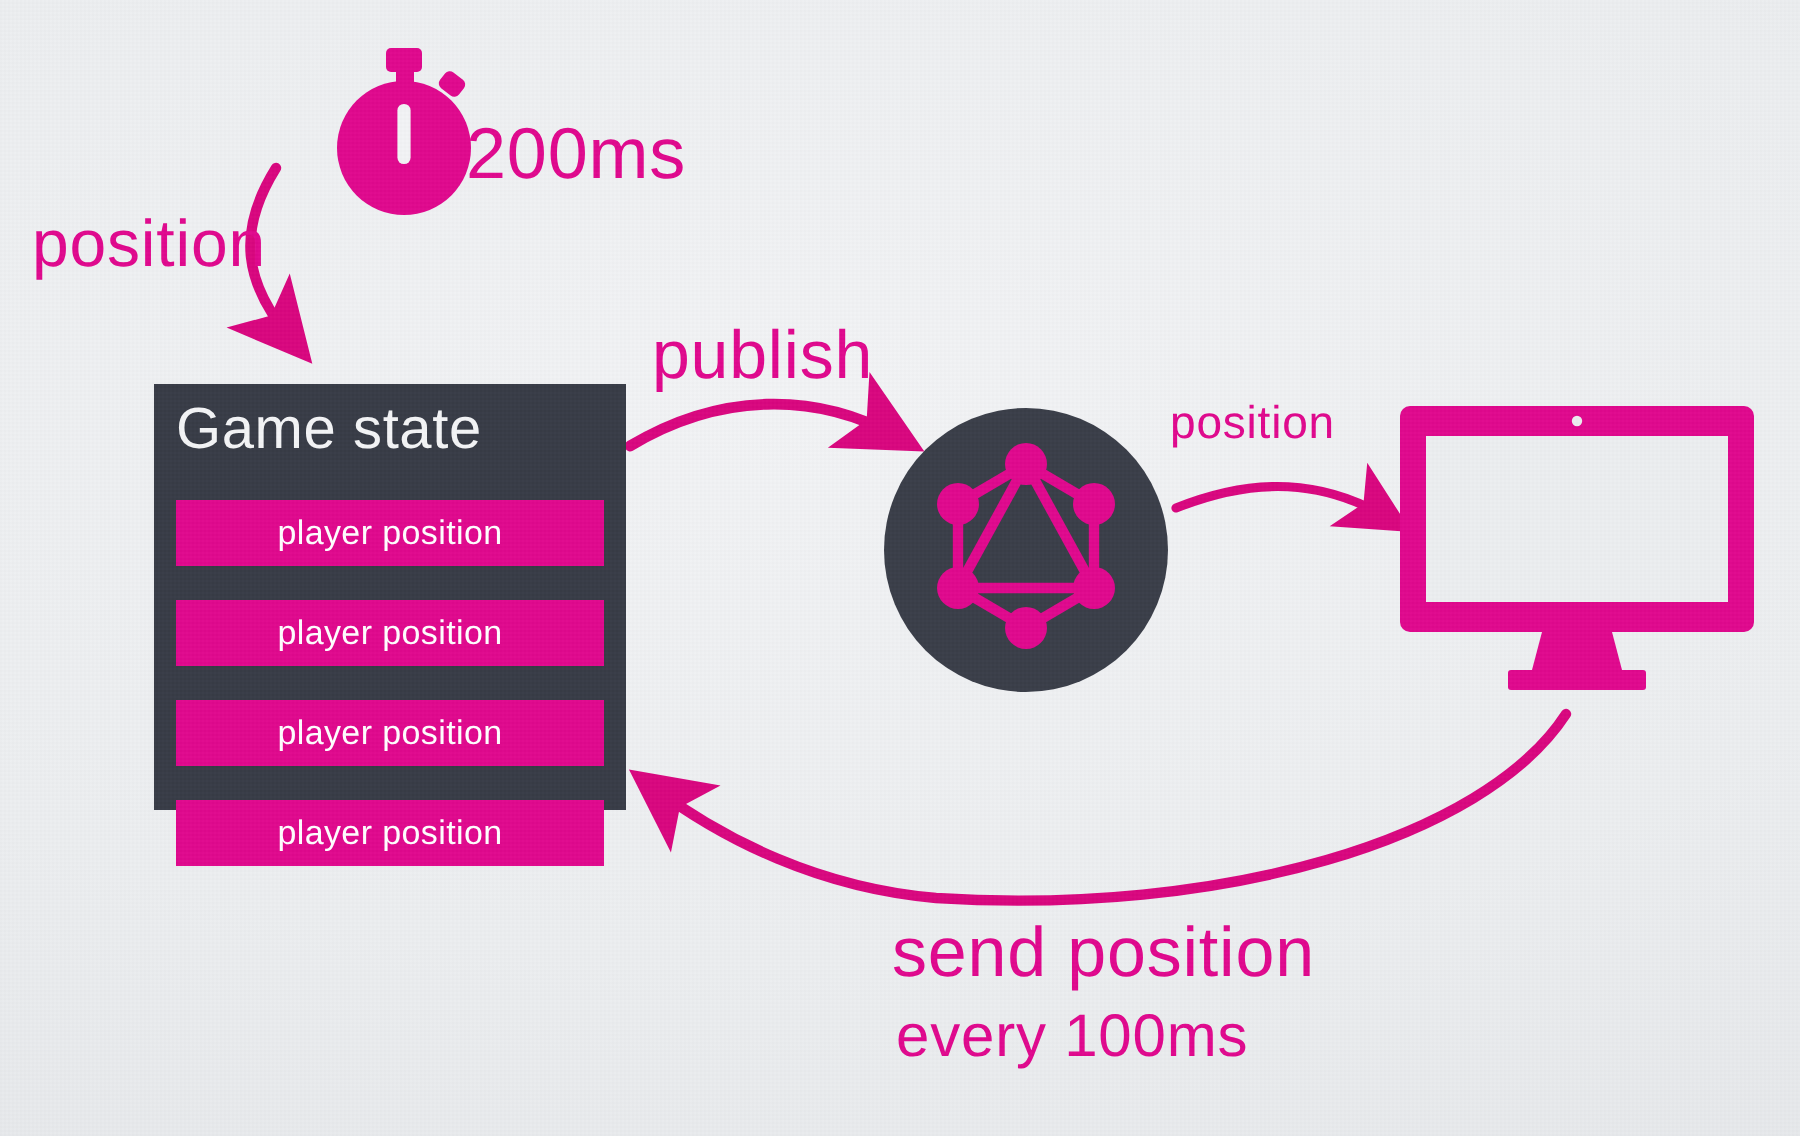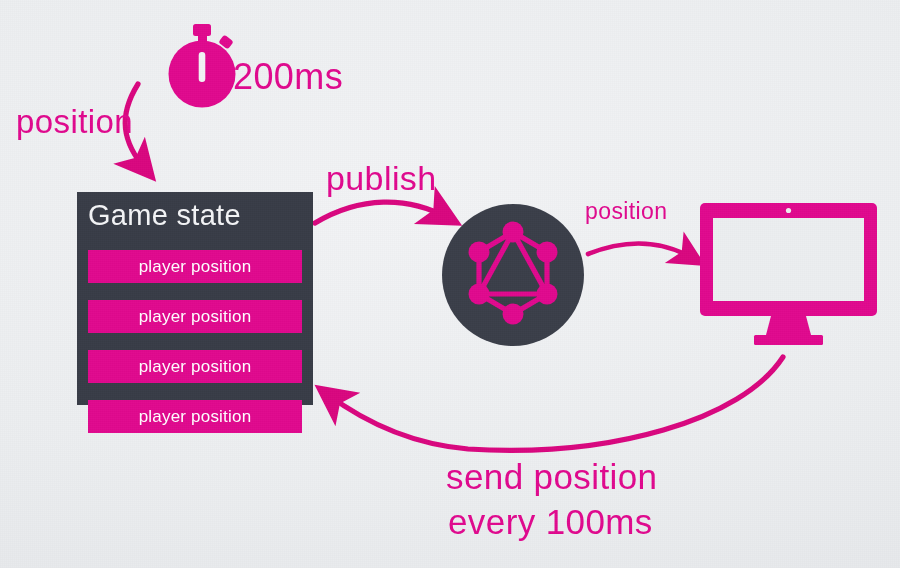--- a/index.html
+++ b/index.html
@@ -53,21 +53,21 @@
     line-height: 1.08;
   }
   #label-200ms   { left: 233px; top: 22px;  font-size: 36px; margin-top: 36px; }
   #label-trigger { left: 16px;  top: 104px; font-size: 33px; }
   #label-publish { left: 326px; top: 160px; font-size: 34px; }
   #label-gamestate { left: 585px; top: 199px; font-size: 23px; }
   #label-send-position {
     left: 446px; top: 458px; font-size: 35px;
   }
   #label-every-100ms {
-    left: 448px; top: 503px; font-size: 35px;
+    left: 448px; top: 503px; font-size: 30px;
   }
 
   
   #game-state-panel {
     position: absolute;
     left: 77px;
     top: 192px;
     width: 236px;
     height: 213px;
     background: #383c47;

